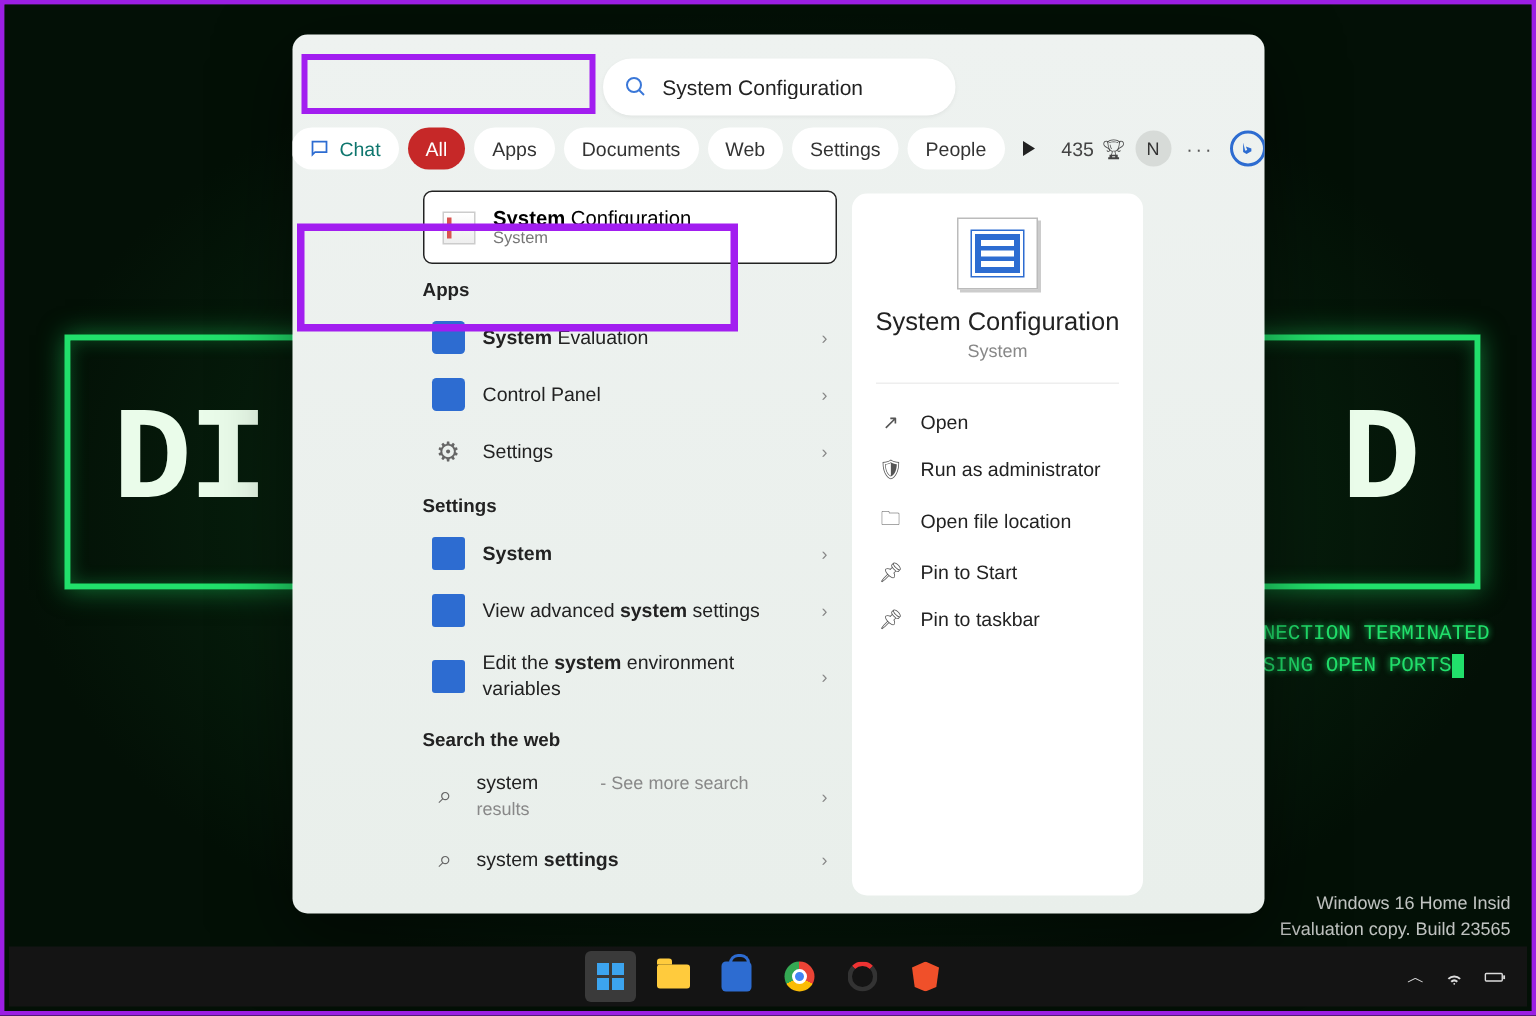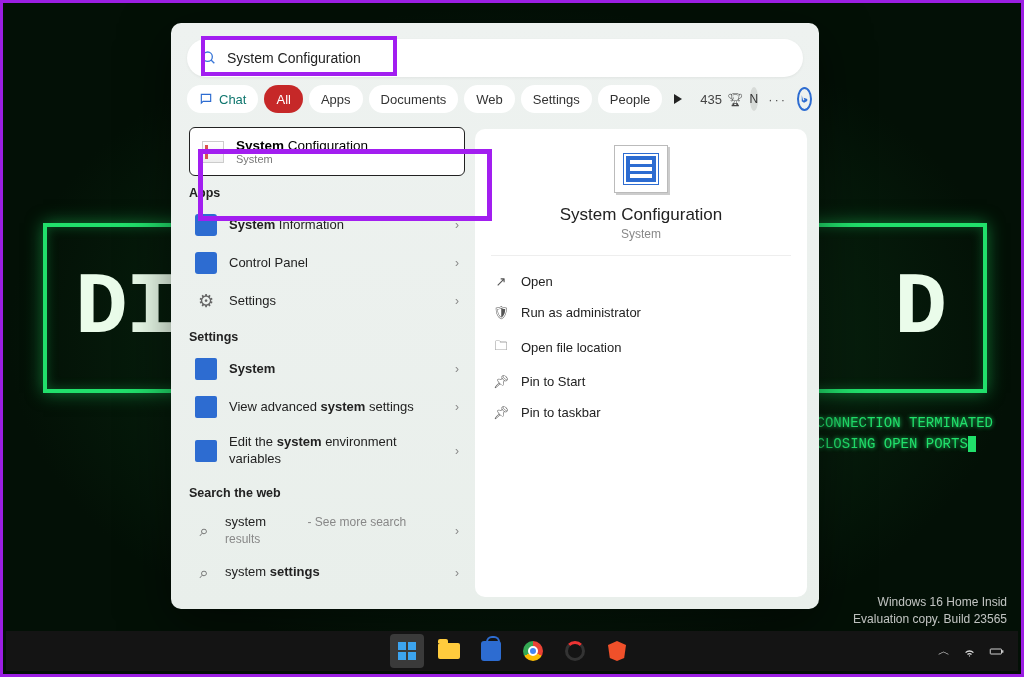--- a/index.html
+++ b/index.html
@@ -38,27 +38,27 @@
   }
   .bg-term .cursor { background:#21e06b; color:#031006; }
   .watermark {
     position:absolute; right:14px; bottom:46px;
     color:#f0f0f0cc; font-size:12px; text-align:right;
     line-height:1.4;
   }
 
   
   .search-flyout {
-    position:absolute; left:168px; top:20px;
+    position:absolute; left:192px; top:20px;
     width:648px; height:586px;
     background: linear-gradient(#eef2f0,#e9efeb);
     border-radius:10px;
     box-shadow: 0 14px 50px rgba(0,0,0,.5);
     overflow:hidden;
-    display:flex; flex-direction:column;
+    display:flex; flex-direction:column;align-items:center;
   }
   .searchbar-wrap {
     padding:16px 16px 8px 16px;
   }
   .searchbar {
     background:#fff; border-radius:22px;
     height:38px; width:100%;
     display:flex; align-items:center;
     padding:0 14px;
     box-shadow: 0 1px 3px rgba(0,0,0,.06);
@@ -239,21 +239,21 @@
         <div class="app-ico sysconf"></div>
         <div class="meta">
           <div class="t"><b>System</b><span> Configuration</span></div>
           <div class="sub">System</div>
         </div>
       </div>
 
       <div class="sec-title">Apps</div>
       <div class="row">
         <div class="app-ico info"></div>
-        <div class="lbl"><b>System</b><span> Information</span></div>
+        <div class="lbl"><b>System</b><span> Evaluation</span></div>
         <div class="chev">›</div>
       </div>
       <div class="row">
         <div class="app-ico cpanel"></div>
         <div class="lbl">Control Panel</div>
         <div class="chev">›</div>
       </div>
       <div class="row">
         <div class="app-ico gear">⚙</div>
         <div class="lbl">Settings</div>

